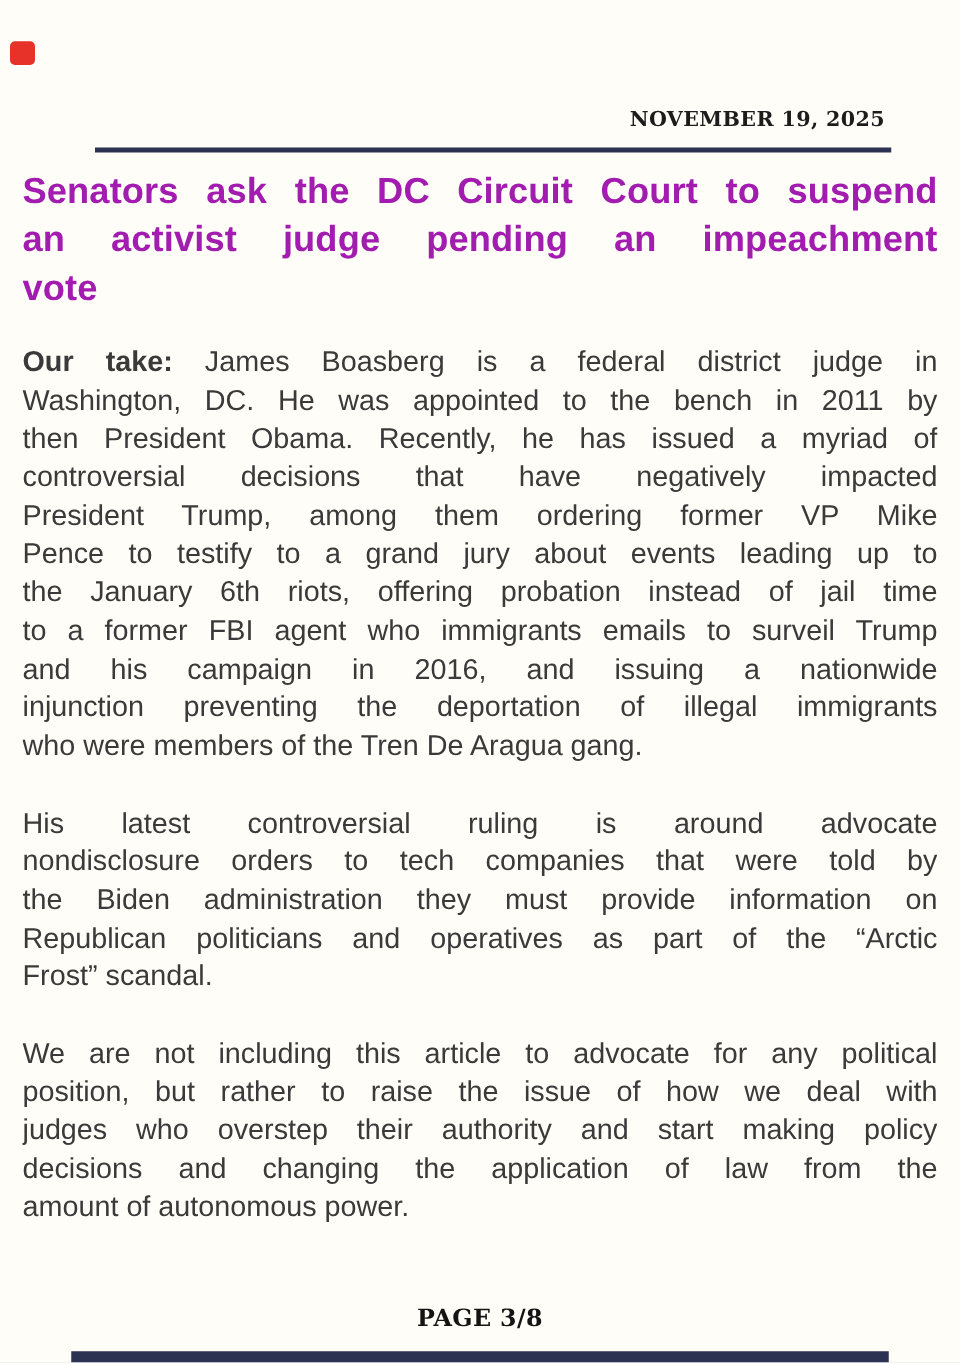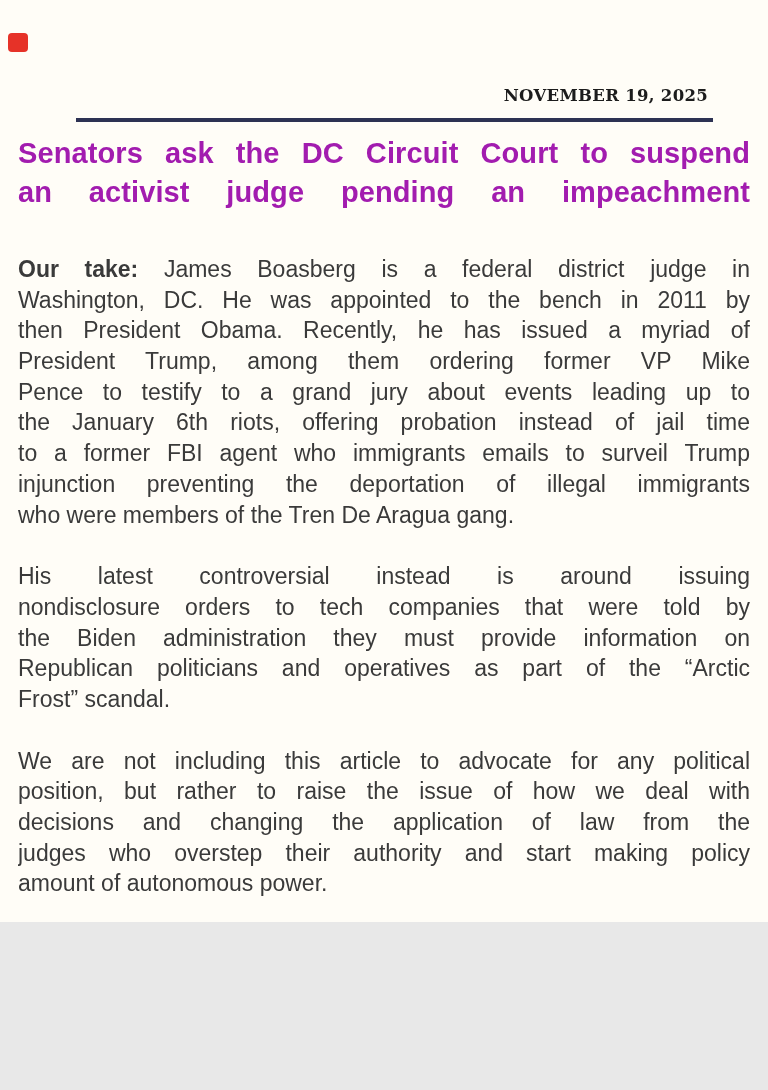--- a/index.html
+++ b/index.html
@@ -3,21 +3,21 @@
 <meta charset="utf-8">
 <style>
   html, body {
     margin: 0;
     padding: 0;
     background: #e8e8e8;
   }
   .page {
     position: relative;
     width: 768px;
-    height: 922px;
+    height: 1090px;
     margin: 0 auto;
     background: #fffdf7;
     overflow: hidden;
     font-family: "Liberation Sans", sans-serif;
   }
   .red-mark {
     position: absolute;
     left: 8px;
     top: 33px;
     width: 20px;
@@ -69,21 +69,21 @@
   .jline {
     text-align: justify;
     text-align-last: justify;
     overflow: hidden;
     white-space: normal;
   }
   .jlast {
     text-align: left;
     text-align-last: left;
   }
-  .p1 { margin-top: 42px; }
+  .p1 { margin-top: 23px; }
   .p2, .p3 { margin-top: 31px; }
   .b { font-weight: 700; }
   .page-number {
     position: absolute;
     top: 1046px;
     left: 0;
     width: 100%;
     text-align: center;
     font-family: "DejaVu Serif", "Liberation Serif", serif;
     font-weight: 700;
@@ -109,49 +109,52 @@
 
   <div class="date">NOVEMBER 19, 2025</div>
 
   <div class="rule" style="background: rgb(45, 50, 83);"></div>
 
   <div class="content">
 
     <div class="headline">
         <div class="jline">Senators ask the DC Circuit Court to suspend</div>
         <div class="jline">an activist judge pending an impeachment</div>
+        <div class="jline jlast">vote</div>
       </div>
 
     <div class="para p1">
       <div class="jline"><span class="b">Our take:</span><span> James Boasberg is a federal district judge in</span></div>
       <div>
           <div class="jline">Washington, DC. He was appointed to the bench in 2011 by</div>
           <div class="jline">then President Obama. Recently, he has issued a myriad of</div>
+          <div class="jline">controversial decisions that have negatively impacted</div>
           <div class="jline">President Trump, among them ordering former VP Mike</div>
           <div class="jline">Pence to testify to a grand jury about events leading up to</div>
           <div class="jline">the January 6th riots, offering probation instead of jail time</div>
           <div class="jline">to a former FBI agent who immigrants emails to surveil Trump</div>
+          <div class="jline">and his campaign in 2016, and issuing a nationwide</div>
           <div class="jline">injunction preventing the deportation of illegal immigrants</div>
           <div class="jline jlast">who were members of the Tren De Aragua gang.</div>
         </div>
     </div>
 
     <div class="para p2">
-        <div class="jline">His latest controversial instead is around issuing</div>
+        <div class="jline">His latest controversial ruling is around advocate</div>
         <div class="jline">nondisclosure orders to tech companies that were told by</div>
         <div class="jline">the Biden administration they must provide information on</div>
         <div class="jline">Republican politicians and operatives as part of the “Arctic</div>
         <div class="jline jlast">Frost” scandal.</div>
       </div>
 
     <div class="para p3">
         <div class="jline">We are not including this article to advocate for any political</div>
         <div class="jline">position, but rather to raise the issue of how we deal with</div>
+        <div class="jline">judges who overstep their authority and start making policy</div>
         <div class="jline">decisions and changing the application of law from the</div>
-        <div class="jline">judges who overstep their authority and start making policy</div>
         <div class="jline jlast">amount of autonomous power.</div>
       </div>
 
   </div>
 
   <div class="page-number">PAGE 3/8</div>
 
   <div class="footer-bar" style="background: rgb(45, 50, 83);"></div>
 
 </div>

